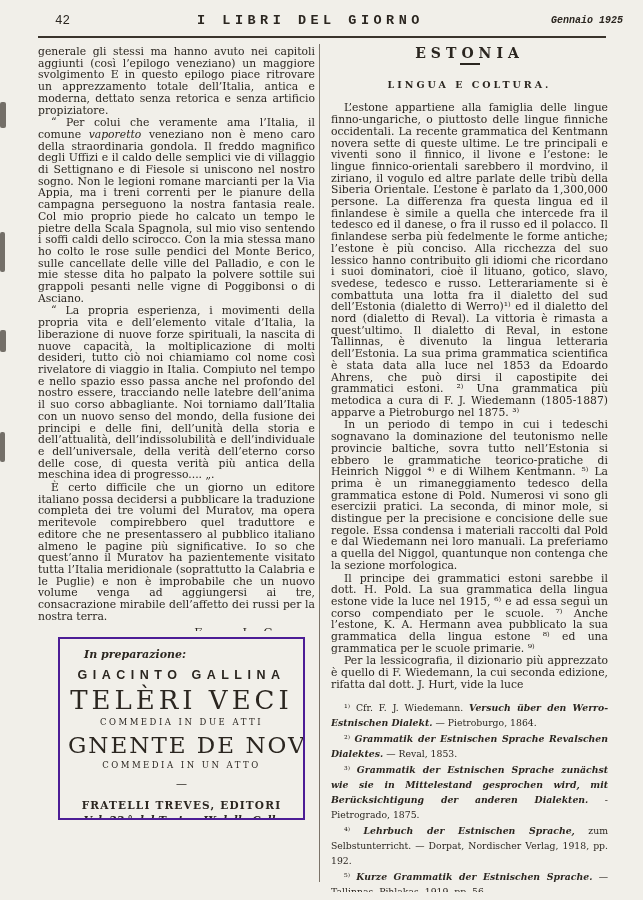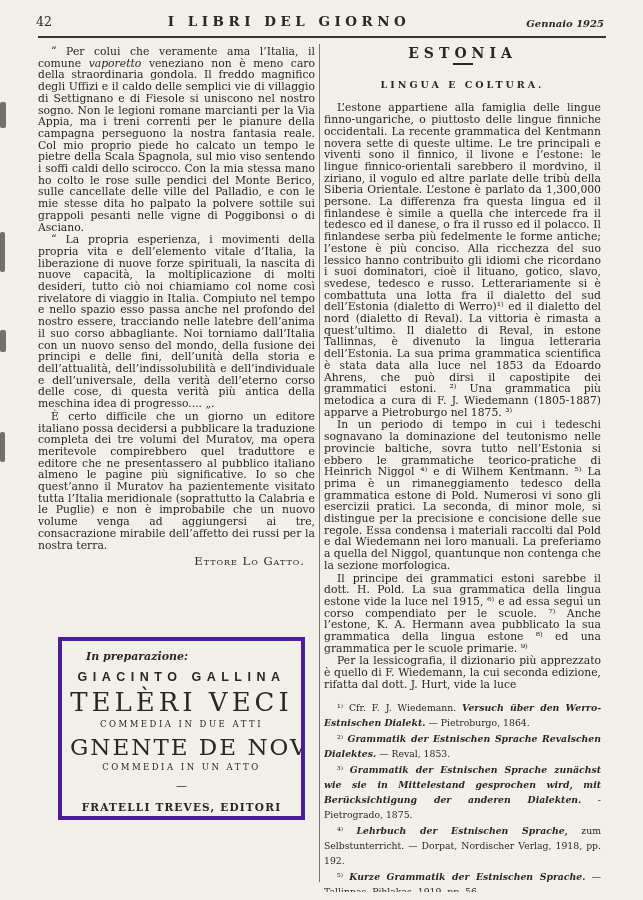--- a/index.html
+++ b/index.html
@@ -4,41 +4,41 @@
 <style>
   html,body{margin:0;padding:0;}
   body{
     width:643px;height:900px;position:relative;overflow:hidden;
     background:#f1efe9;
     font-family:"DejaVu Serif","Liberation Serif",serif;
     color:#2b2620;
     -webkit-font-smoothing:antialiased;
   }
   .page-header{
-    position:absolute;top:13px;left:36px;width:568px;
-    display:flex;justify-content:space-between;align-items:flex-end;
+    position:absolute;top:13px;left:55px;width:568px;
+    display:flex;justify-content:space-between;align-items:center;font-family:Liberation Mono, monospace;
   }
   .page-number{font-size:12.5px;}
   .journal-title{font-weight:bold;font-size:13.5px;letter-spacing:4.5px;}
   .issue-date{font-weight:bold;font-style:italic;font-size:10px;}
   .header-rule{
     position:absolute;top:36px;left:38px;width:568px;height:2px;
     background:#3a342c;
   }
   .column-divider{
     position:absolute;left:319px;top:44px;width:1px;height:838px;
     background:#7a7268;
   }
   .col{
     position:absolute;top:46px;width:277px;
     font-size:10.8px;line-height:11.7px;text-align:justify;
     overflow:hidden;
   }
   .col-left{left:38px;height:585px;}
-  .col-right{left:324px;height:846px;}
+  .col-right{left:331px;height:846px;}
   .col p{margin:0 0 1px 0;text-indent:13px;}
   .col p.no-indent{text-indent:0;}
   .signature{
     text-align:right;padding-right:10px;margin-top:5px;
     font-variant:small-caps;letter-spacing:1px;font-size:11.5px;
   }
   .section-title{
     text-align:center;font-weight:bold;font-size:14px;letter-spacing:5px;
     margin-top:2px;
   }
@@ -47,21 +47,21 @@
     text-align:center;font-weight:bold;font-size:9.5px;letter-spacing:3px;
     margin:14px 0 12px 0;
   }
   em{font-style:italic;font-weight:600;}
   .footnotes{
     margin-top:9px;font-size:9.3px;line-height:15px;
   }
   .footnote{text-indent:10px;margin:0;}
   .ad-box{
     position:absolute;left:58px;top:637px;width:247px;height:183px;
-    border:4px solid #4c1d95;box-sizing:border-box;
+    border:2px solid #4c1d95;box-sizing:border-box;
     padding:9px 8px 4px 8px;text-align:center;overflow:hidden;
     background:#f1efe9;
   }
   .ad-preface{text-align:left;margin-left:16px;font-weight:bold;font-style:italic;font-size:11px;}
   .ad-author{font-family:"Liberation Sans",sans-serif;font-weight:bold;font-size:12.5px;letter-spacing:5.5px;margin-top:7px;text-align:center;}
   .ad-title-1{font-size:26px;letter-spacing:4px;margin-top:3px;white-space:nowrap;}
   .ad-title-2{font-size:23px;letter-spacing:2px;margin-top:5px;white-space:nowrap;}
   .ad-subtitle{font-size:8.5px;letter-spacing:2.5px;margin-top:2px;}
   .ad-divider{margin-top:7px;font-size:11px;letter-spacing:0;}
   .ad-publisher{font-size:10.5px;letter-spacing:1.2px;margin-top:9px;font-weight:600;}
@@ -83,20 +83,21 @@
 </div>
 <div class="header-rule"></div>
 <div class="column-divider"></div>
 
 <div class="artifact a1"></div>
 <div class="artifact a2"></div>
 <div class="artifact a3"></div>
 <div class="artifact a4"></div>
 
 <div class="col col-left">
+  <p class="no-indent">generale gli stessi ma hanno avuto nei capitoli aggiunti (così l’epilogo veneziano) un maggiore svolgimento E in questo epilogo piace ritrovare un apprezzamento totale dell’Italia, antica e moderna, dettato senza retorica e senza artificio propiziatore.</p>
   <p>“ Per colui che veramente ama l’Italia, il comune <i>vaporetto</i> veneziano non è meno caro della straordinaria gondola. Il freddo magnifico degli Uffizi e il caldo delle semplici vie di villaggio di Settignano e di Fiesole si uniscono nel nostro sogno. Non le legioni romane marcianti per la Via Appia, ma i treni correnti per le pianure della campagna perseguono la nostra fantasia reale. Col mio proprio piede ho calcato un tempo le pietre della Scala Spagnola, sul mio viso sentendo i soffi caldi dello scirocco. Con la mia stessa mano ho colto le rose sulle pendici del Monte Berico, sulle cancellate delle ville del Palladio, e con le mie stesse dita ho palpato la polvere sottile sui grappoli pesanti nelle vigne di Poggibonsi o di Asciano.</p>
   <p>“ La propria esperienza, i movimenti della propria vita e dell’elemento vitale d’Italia, la liberazione di nuove forze spirituali, la nascita di nuove capacità, la moltiplicazione di molti desideri, tutto ciò noi chiamiamo col nome così rivelatore di viaggio in Italia. Compiuto nel tempo e nello spazio esso passa anche nel profondo del nostro essere, tracciando nelle latebre dell’anima il suo corso abbagliante. Noi torniamo dall’Italia con un nuovo senso del mondo, della fusione dei principi e delle fini, dell’unità della storia e dell’attualità, dell’indissolubilità e dell’individuale e dell’universale, della verità dell’eterno corso delle cose, di questa verità più antica della meschina idea di progresso.... „.</p>
   <p>È certo difficile che un giorno un editore italiano possa decidersi a pubblicare la traduzione completa dei tre volumi del Muratov, ma opera meritevole compirebbero quel traduttore e editore che ne presentassero al pubblico italiano almeno le pagine più significative. Io so che quest’anno il Muratov ha pazientemente visitato tutta l’Italia meridionale (soprattutto la Calabria e le Puglie) e non è improbabile che un nuovo volume venga ad aggiungersi ai tre, consacrazione mirabile dell’affetto dei russi per la nostra terra.</p>
   <div class="signature">Ettore Lo Gatto.</div>
 </div>
 
 <div class="col col-right">
   <div class="section-title">ESTONIA</div>
   <div class="title-rule"></div>
   <div class="section-subtitle">LINGUA E COLTURA.</div>

